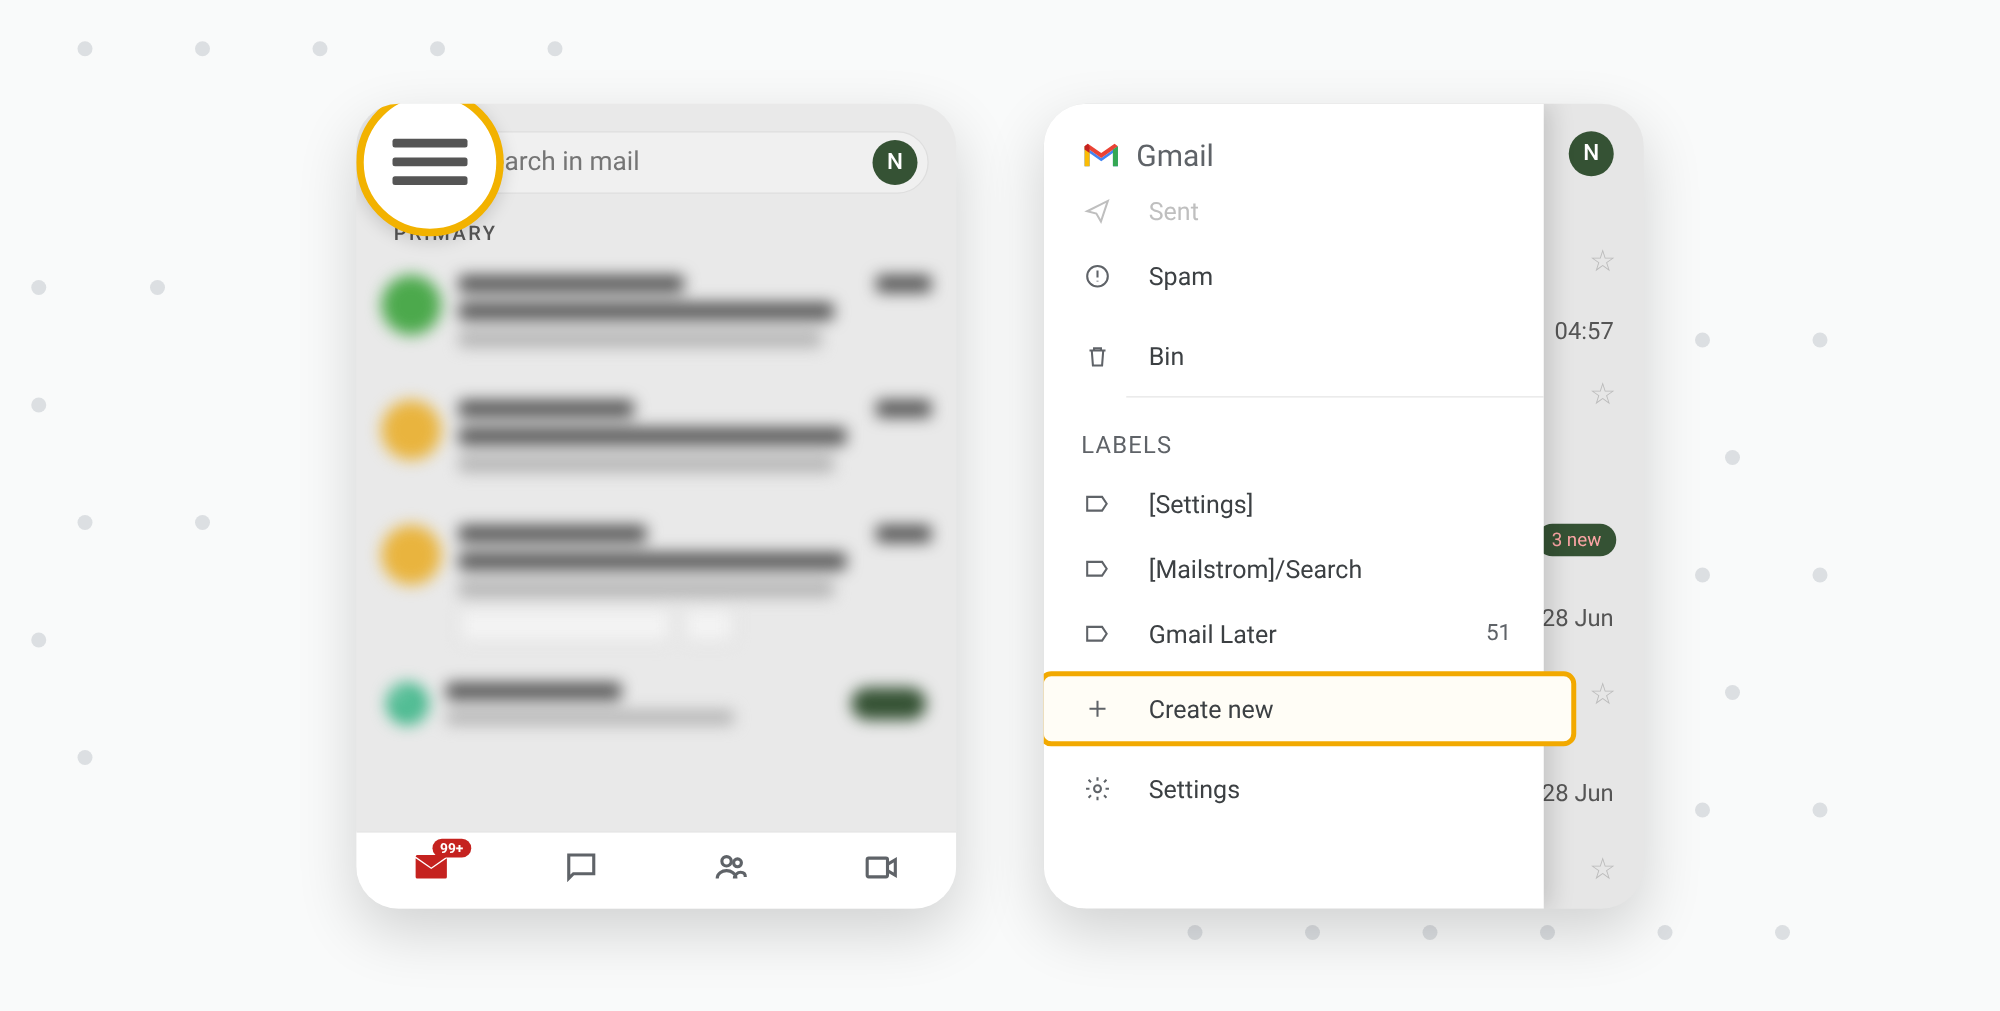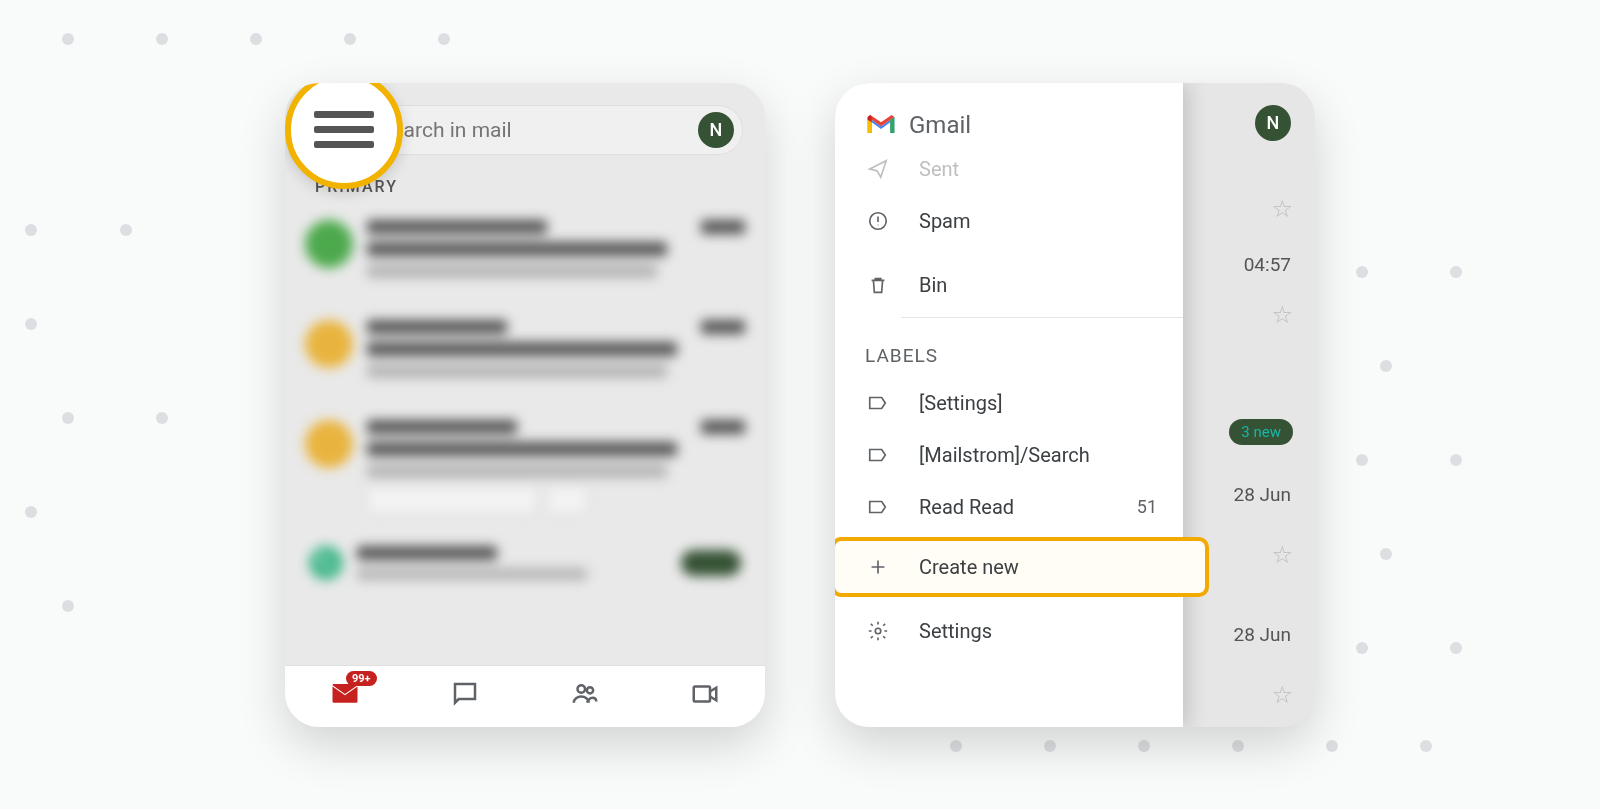--- a/index.html
+++ b/index.html
@@ -53,23 +53,23 @@
 .mail-ic{position:relative;}
 .mail-ic svg path{fill:#c5221f;stroke:none;}
 .mail-badge{position:absolute;top:-8px;left:16px;background:#c5221f;color:#fff;font-size:11px;font-weight:700;padding:1px 6px;border-radius:10px;}
 
 
 .phone.right { background: #e6e6e6; }
 .right .behind { position:absolute; inset:0; }
 .behind .avatar2 { position:absolute; top:22px; right:24px; width:36px;height:36px;border-radius:50%;background:#355234;color:#fff;display:flex;align-items:center;justify-content:center;font-size:18px;font-weight:500;}
 .behind .stub { position:absolute; right:24px; color:#555; font-size:19px;}
 .behind .star { position:absolute; right:22px; color:#bbb; font-size:24px;}
-.behind .pill { position:absolute; right:22px; background:#355234;color:#14b8a6;font-size:15px;padding:4px 12px;border-radius:14px;}
-
-.drawer { position: absolute; top:0; bottom:0; left:0; width: 348px; background:#fff; box-shadow: 6px 0 18px rgba(0,0,0,.15); display:flex; flex-direction:column; }
+.behind .pill { position:absolute; right:22px; background:#355234;color:#fca5a5;font-size:15px;padding:4px 12px;border-radius:14px;}
+
+.drawer { position: absolute; top:0; bottom:0; left:0; width: 400px; background:#fff; box-shadow: 6px 0 18px rgba(0,0,0,.15); display:flex; flex-direction:column; }
 .drawer .brand { display:flex; align-items:center; gap:12px; padding:28px 20px 14px 30px; font-size:24px; color:#5f6368; }
 .gmail-logo{display:flex;align-items:center;}
 .gmail-logo svg{width:32px;height:24px;}
 
 .drawer .item { display:flex; align-items:center; gap:28px; padding:14px 26px 14px 30px; font-size:20px; color:#3c4043;}
 .drawer .item .ic {width:26px;display:flex;align-items:center;justify-content:center;color:#5f6368;}
 .drawer .item .ic svg{width:22px;height:22px;fill:none;stroke:#5f6368;stroke-width:1.8;}
 .drawer .item .lbl{flex:1;}
 .drawer .item .cnt{color:#5f6368;font-size:18px;}
 .drawer .divider{height:1px;background:#e5e5e5;margin:6px 0 6px 66px;}
@@ -269,21 +269,21 @@
             </svg>
           </span>
         <span class="lbl">[Mailstrom]/Search</span>
       </div>
       <div class="item">
         <span class="ic">
             <svg viewBox="0 0 24 24">
               <path d="M3 6h13l4 6-4 6H3z"></path>
             </svg>
           </span>
-        <span class="lbl">Read Read</span>
+        <span class="lbl">Gmail Later</span>
         <span class="cnt">51</span>
       </div>
 
       <div class="item create">
         <span class="ic">
             <svg viewBox="0 0 24 24">
               <path d="M12 5v14M5 12h14"></path>
             </svg>
           </span>
         <span class="lbl">Create new</span>

